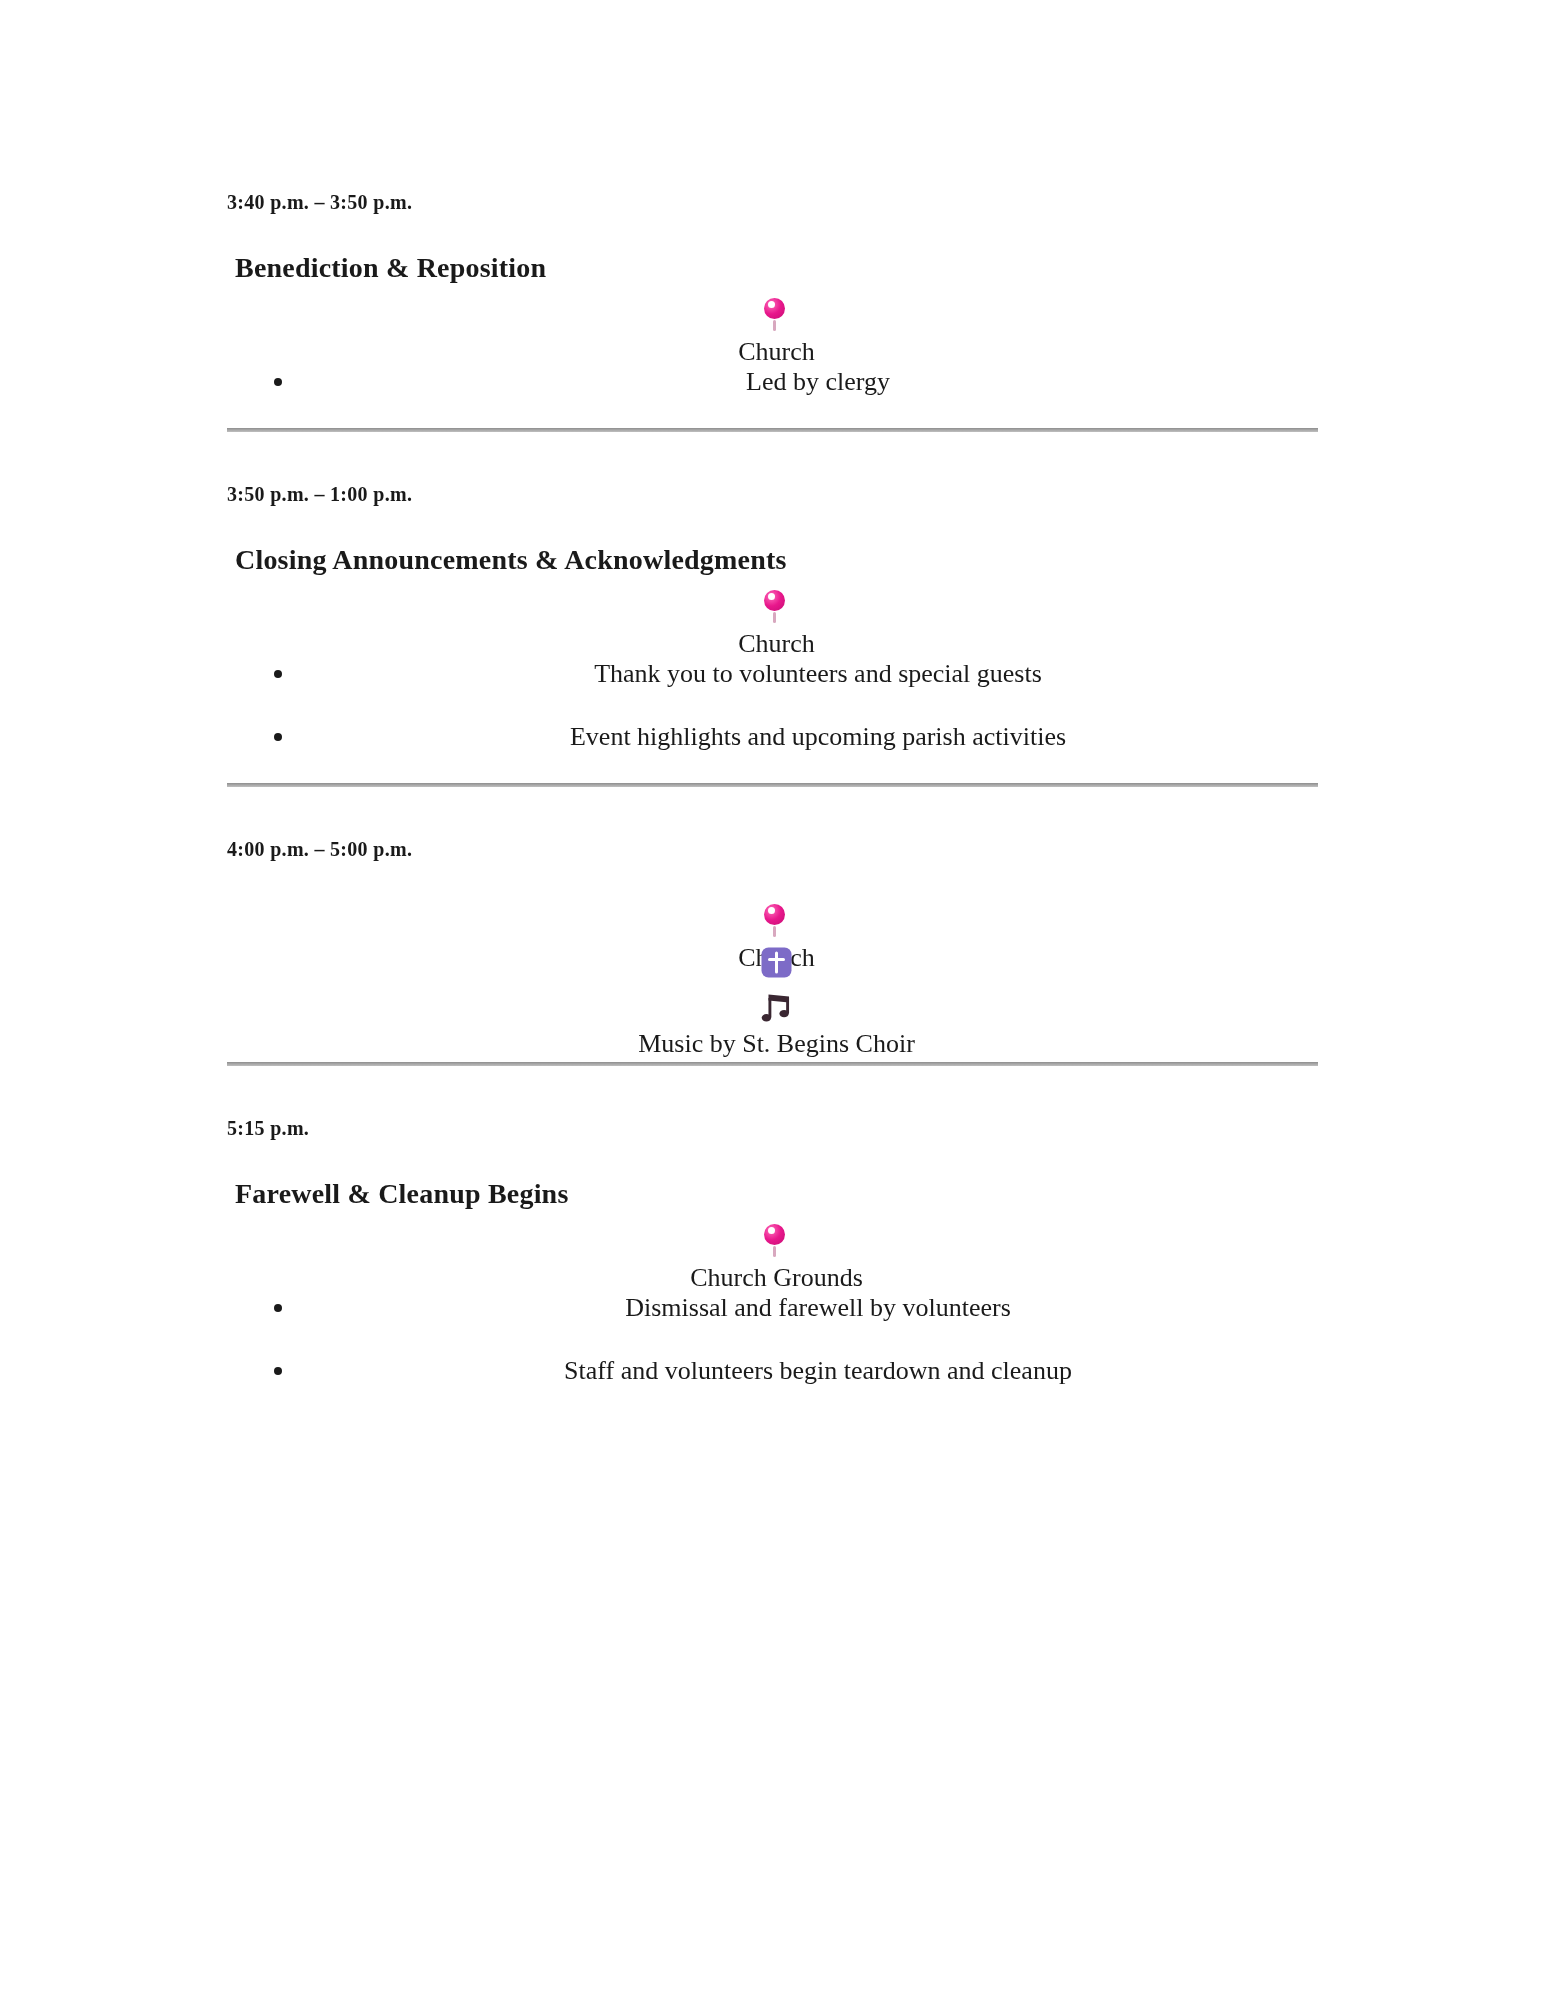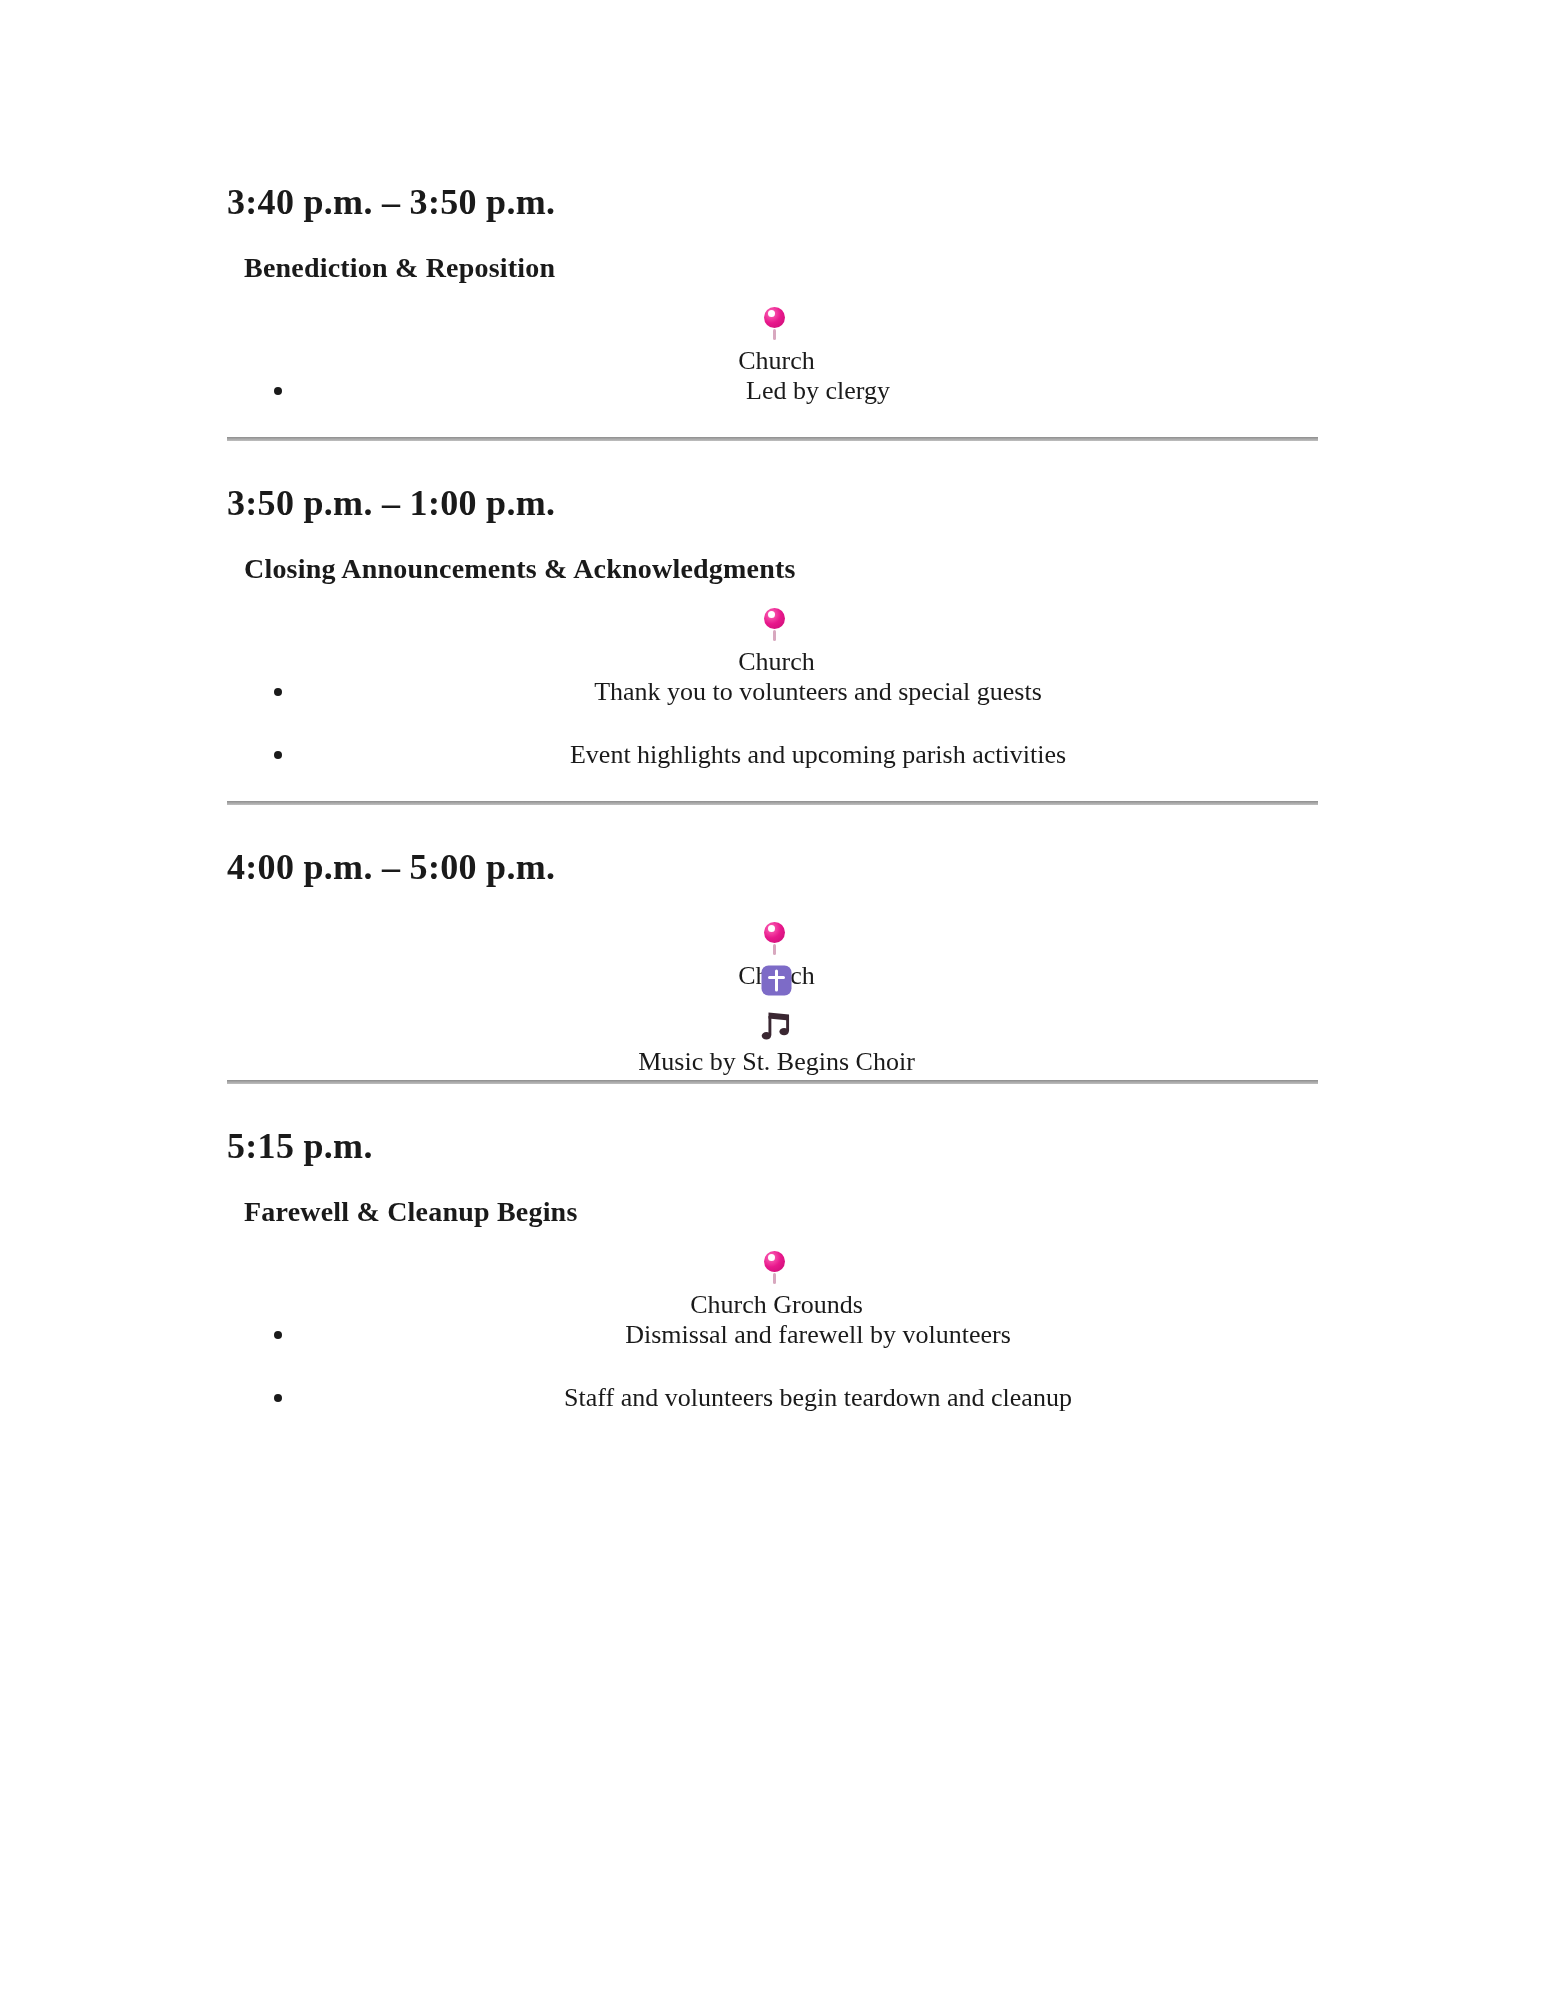--- a/index.html
+++ b/index.html
@@ -14,30 +14,30 @@
     position: relative;
     width: 1545px; height: 2000px;
     background: #ffffff;
   }
   .content {
     position: absolute;
     left: 227px; top: 186px;
     width: 1091px;
   }
   .event-time {
-    font-size: 36px; font-weight: bold;
+    font-size: 20px; font-weight: bold;
     line-height: 33px;
     letter-spacing: 0.3px;
     margin: 0 0 32px 0;
   }
   .event-title {
     font-size: 28px; font-weight: bold;
     line-height: 33px;
     letter-spacing: 0.2px;
-    margin: 17px;
+    margin: 8px;
   }
   .details { margin: 0; }
   .detail-row {
     display: flex; align-items: center;
     height: 43px;
     flex-direction: column;
   }
   .detail-icon {
     flex: none;
     width: 34px; height: 43px;

